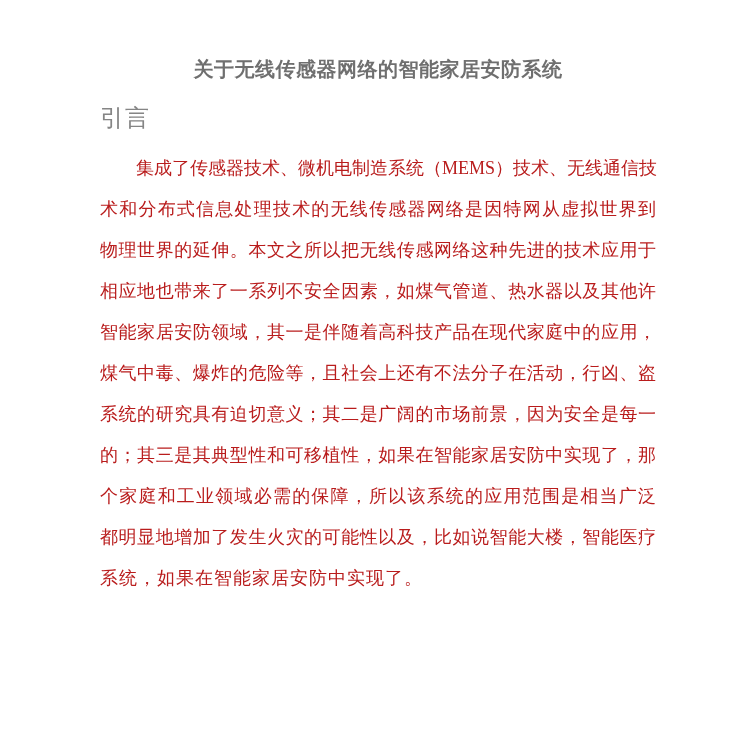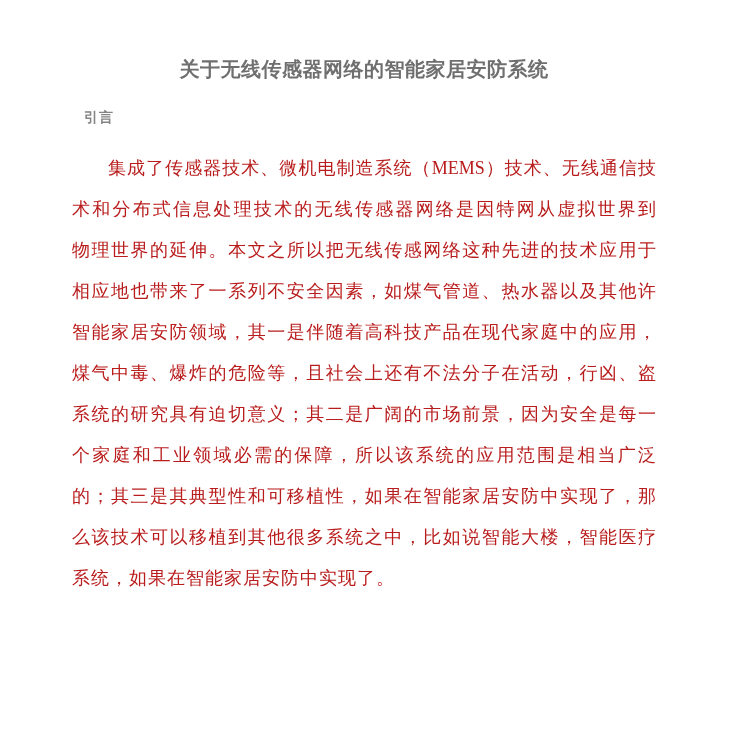--- a/index.html
+++ b/index.html
@@ -10,40 +10,39 @@
   body {
     width: 752px;
     height: 733px;
     overflow: hidden;
     font-family: "Liberation Serif", serif;
   }
   .page {
     box-sizing: border-box;
     width: 752px;
     height: 733px;
-    padding: 56px 96px 0 72px;
+    padding: 56px 96px 0 100px;
     background: #ffffff;
   }
   .doc-title {
     margin: 0;
     text-align: center;
     font-size: 20px;
     font-weight: bold;
     line-height: 26px;
     color: #6f6f6f;
     letter-spacing: 0.5px;
   }
   .section-heading {
     margin-top: 16px;
-    font-size: 14px;
-    font-weight: bold;
+    font-size: 24px;
+    font-weight: normal;
     line-height: 40px;
     color: #858585;
     letter-spacing: 1px;
-    margin-left: 12px;
   }
   .paragraph {
     margin-top: 10px;
     color: #b91c1c;
   }
   .para-line {
     font-size: 18px;
     line-height: 41px;
     text-align: justify;
     text-align-last: justify;
@@ -66,18 +65,18 @@
   <div class="section-heading">引言</div>
 
   <div class="paragraph">
     <div class="para-line first">集成了传感器技术、微机电制造系统（MEMS）技术、无线通信技</div>
     <div class="para-line">术和分布式信息处理技术的无线传感器网络是因特网从虚拟世界到</div>
     <div class="para-line">物理世界的延伸。本文之所以把无线传感网络这种先进的技术应用于</div>
     <div class="para-line">相应地也带来了一系列不安全因素，如煤气管道、热水器以及其他许</div>
     <div class="para-line">智能家居安防领域，其一是伴随着高科技产品在现代家庭中的应用，</div>
     <div class="para-line">煤气中毒、爆炸的危险等，且社会上还有不法分子在活动，行凶、盗</div>
     <div class="para-line">系统的研究具有迫切意义；其二是广阔的市场前景，因为安全是每一</div>
+    <div class="para-line">的；其三是其典型性和可移植性，如果在智能家居安防中实现了，那</div>
     <div class="para-line">个家庭和工业领域必需的保障，所以该系统的应用范围是相当广泛</div>
-    <div class="para-line">的；其三是其典型性和可移植性，如果在智能家居安防中实现了，那</div>
-    <div class="para-line">么该技术可以移植到其他很多系统之中，比如说智能大楼，智能医疗</div>
+    <div class="para-line">都明显地增加了发生火灾的可能性以及，比如说智能大楼，智能医疗</div>
     <div class="para-line last">系统，如果在智能家居安防中实现了。</div>
   </div>
 </div>
 
 </body></html>

